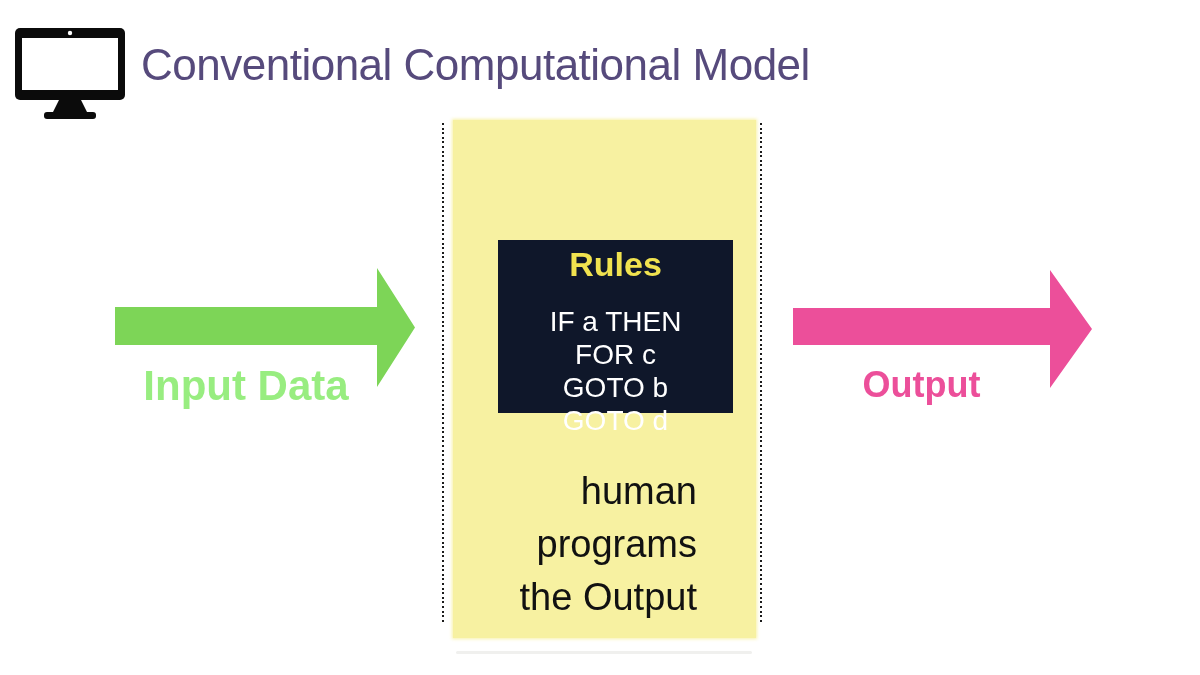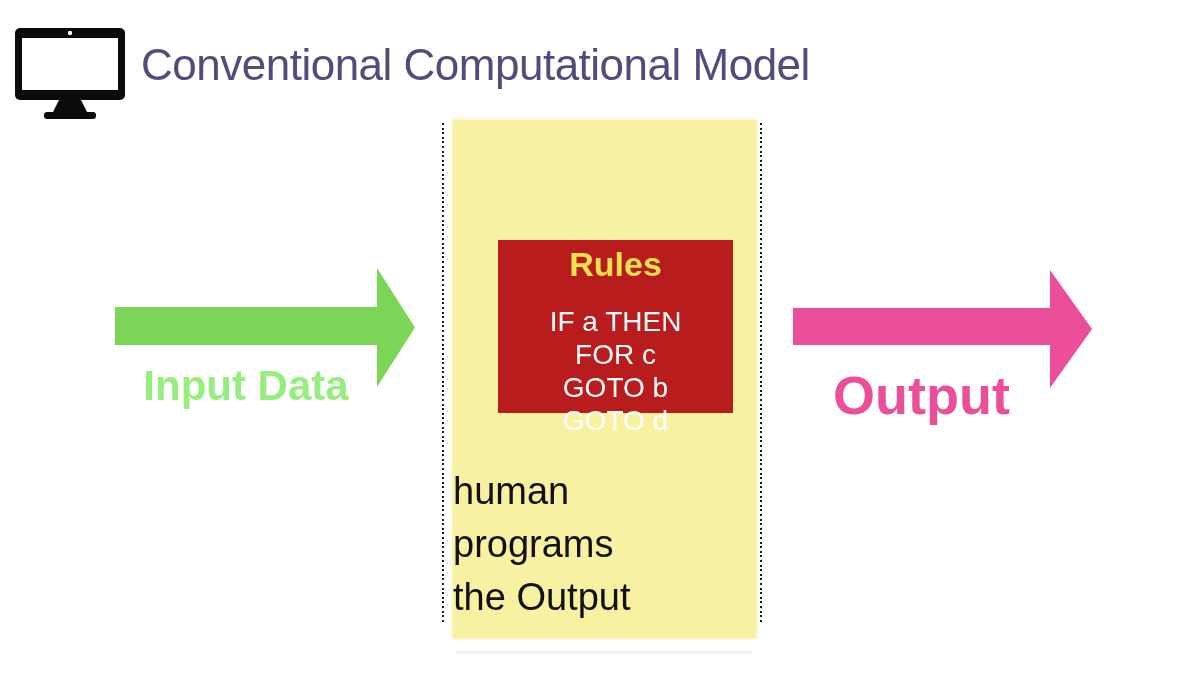--- a/index.html
+++ b/index.html
@@ -31,59 +31,59 @@
   
   #input-label {
     left: 115px; top: 362px; width: 262px;
     text-align: center;
     font-size: 42px; font-weight: bold;
     color: #98ed80; white-space: nowrap;
   }
   #output-label {
     left: 793px; top: 364px; width: 257px;
     text-align: center;
-    font-size: 54px; font-weight: bold;
+    font-size: 36px; font-weight: bold;
     color: #ec4f9a; white-space: nowrap;
   }
 
   
   #panel {
     left: 453px; top: 120px; width: 303px; height: 518px;
     background: #f7f1a1;
     box-shadow: 0 0 3px 1px rgba(247,241,161,0.9);
   }
   .dotted-line {
     width: 2px; top: 123px; height: 501px;
     background-image: repeating-linear-gradient(
       to bottom, #1c1c1c 0px, #1c1c1c 2px, transparent 2px, transparent 4.6px);
   }
   #dotted-left  { left: 442px; }
   #dotted-right { left: 760px; }
 
   
   #rules-box {
     left: 498px; top: 240px; width: 235px; height: 173px;
-    background: #b91c1c;
+    background: #0f172a;
     text-align: center;
   }
   #rules-heading {
     margin-top: 4px;
     font-size: 34px; font-weight: bold; line-height: 40px;
     color: #f0e24f;
   }
   .rules-line {
     font-size: 28px; line-height: 33px;
     color: #ffffff;
   }
   #rules-lines { margin-top: 21px; }
 
   
   #panel-caption {
     left: 453px; top: 465px; width: 244px;
-    text-align: left;
+    text-align: right;
     font-size: 38px; line-height: 53px;
     color: #111111;
   }
 
   
   #panel-shadow-line {
     left: 456px; top: 651px; width: 296px; height: 3px;
     background: #f0f0ee; border-radius: 2px;
   }
 </style>

